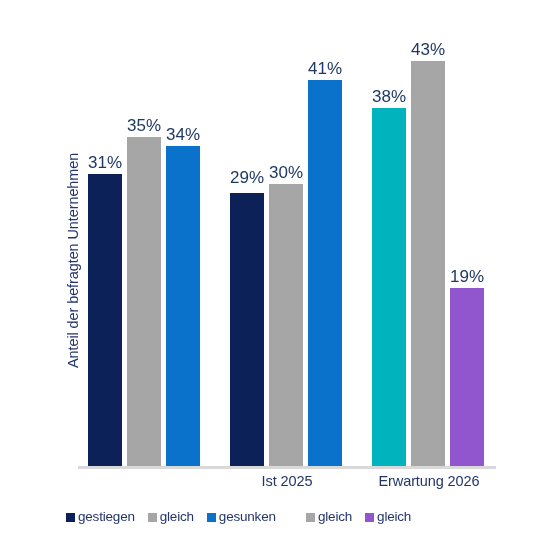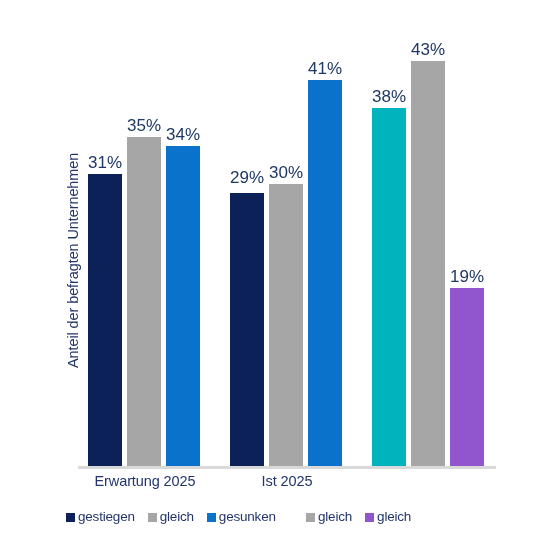--- a/index.html
+++ b/index.html
@@ -176,22 +176,22 @@
       </div>
       <div class="bar-wrap" style="left:84px; width:34px;">
         <div class="bar-label" style="bottom: 180px;">19%</div>
         <div class="bar" style="height: 179px; background: rgb(145, 85, 206);"></div>
       </div>
     </div>
   </div>
 
   <div class="axis-line"></div>
 
-  <div class="cat-label" style="left:82px; width:126px;">Erwartung 2025</div>
   <div class="cat-label" style="left:224px; width:126px;">Ist 2025</div>
+  <div class="cat-label" style="left:366px; width:126px;">Erwartung 2026</div>
 
   <div class="legend">
     <div class="legend-group" style="left:66px;">
       <div class="legend-item">
         <span class="legend-swatch" style="background:#0d2159;"></span>
         <span class="legend-text">gestiegen</span>
       </div>
       <div class="legend-item">
         <span class="legend-swatch" style="background:#a6a6a6;"></span>
         <span class="legend-text">gleich</span>

